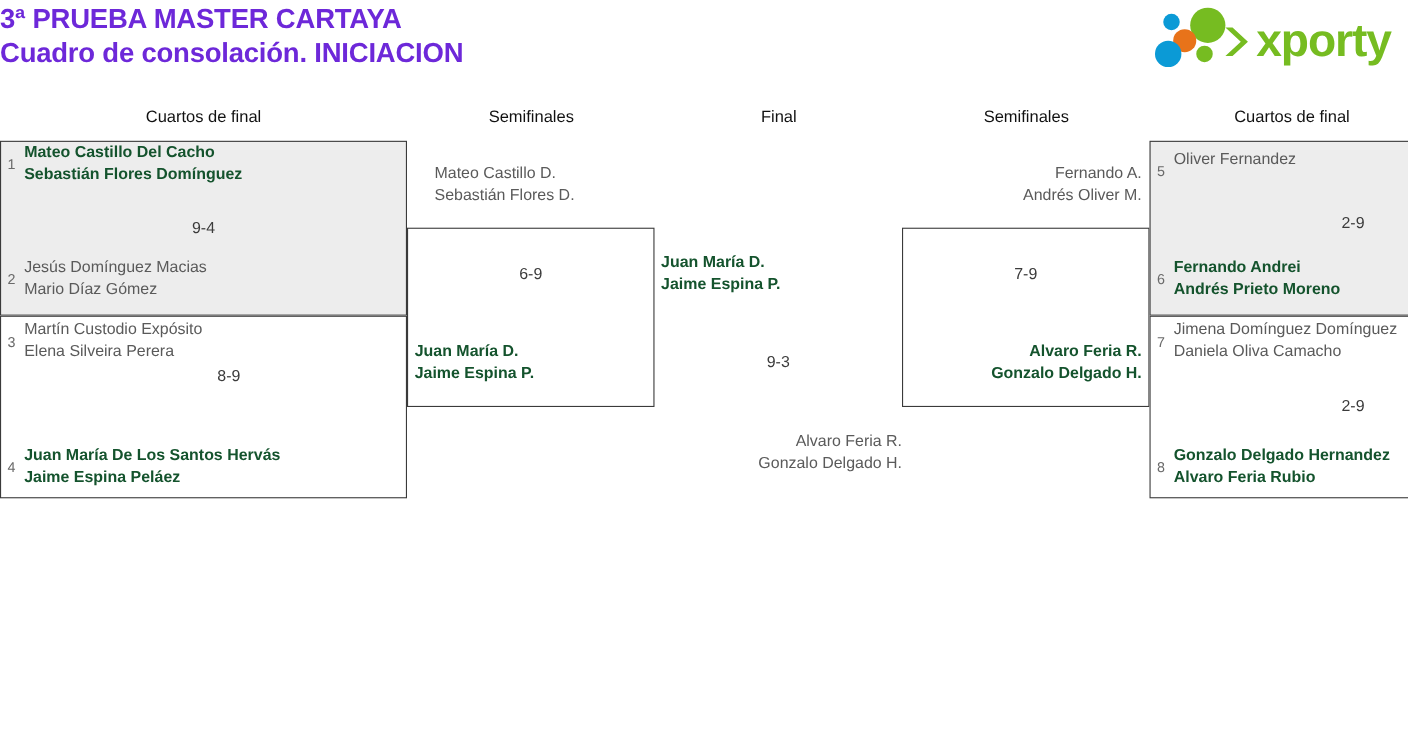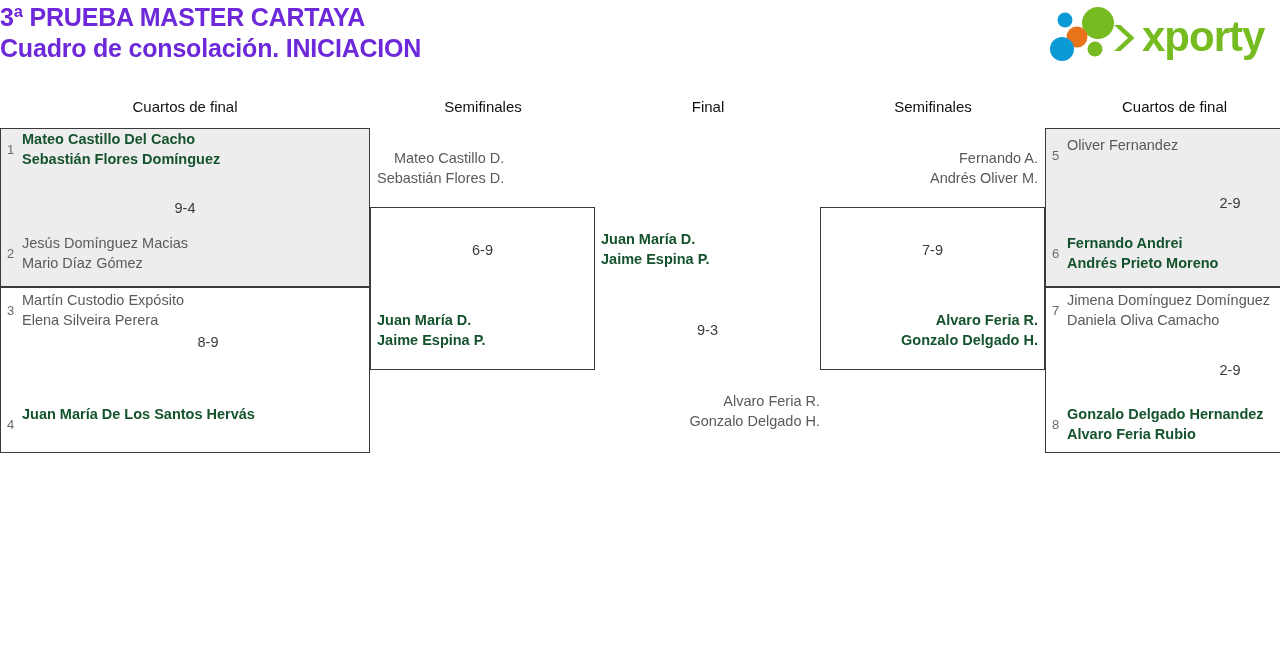--- a/index.html
+++ b/index.html
@@ -151,24 +151,25 @@
     <span class="names">
       <span class="nm">Martín Custodio Expósito</span>
       <span class="nm">Elena Silveira Perera</span>
     </span>
   </div>
   <div class="score" style="left:0px; top:333px; width:416px;">8-9</div>
   <div class="slot" style="left:6px; top:405px; width:355px;">
     <span class="seed">4</span>
     <span class="names win">
       <span class="nm">Juan María De Los Santos Hervás</span>
-    </span>
-  </div>
-
-  <div class="slot" style="left:377px; top:149px; width:215px;text-align:right;">
+      <span class="nm">Jaime Espina Peláez</span>
+    </span>
+  </div>
+
+  <div class="slot" style="left:395px; top:149px; width:215px;">
     <span class="names">
       <span class="nm">Mateo Castillo D.</span>
       <span class="nm">Sebastián Flores D.</span>
     </span>
   </div>
 
   <div class="bx" style="left:370px; top:207px; width:225px; height:163px;"></div>
   <div class="score" style="left:370px; top:241px; width:225px;">6-9</div>
   <div class="slot" style="left:377px; top:311px; width:215px;">
     <span class="names win">

